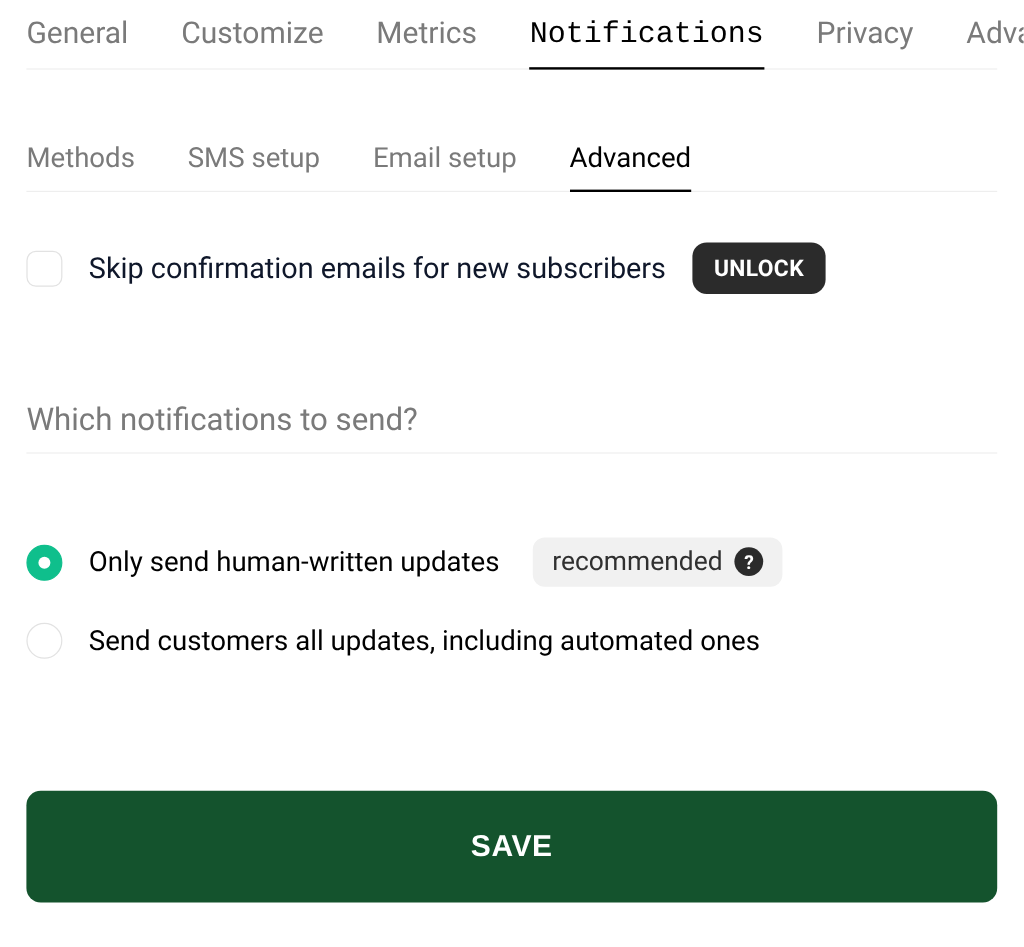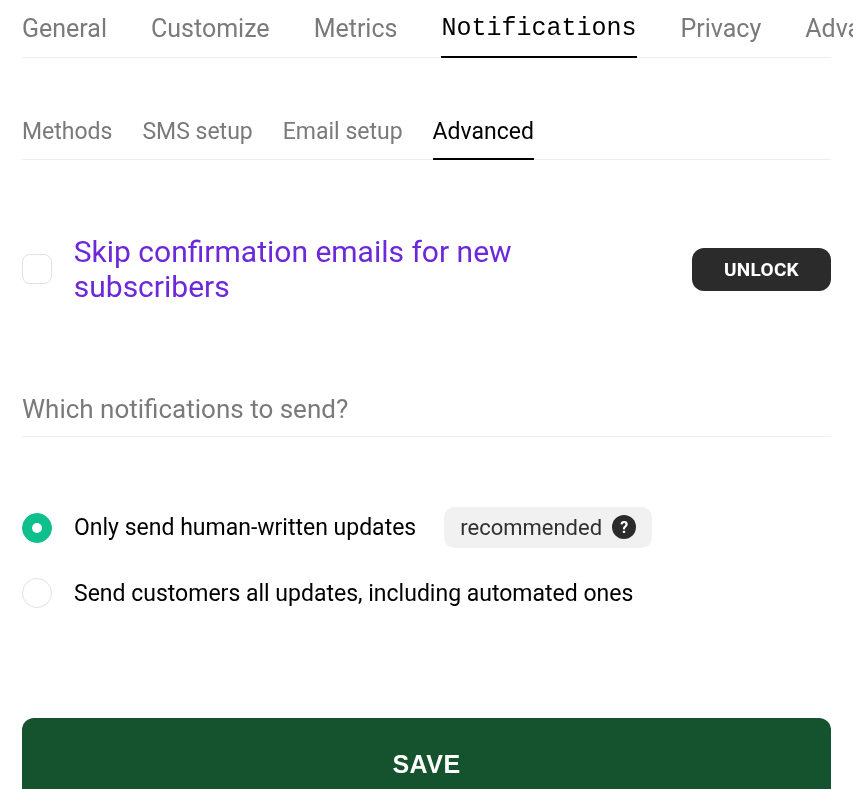--- a/index.html
+++ b/index.html
@@ -17,23 +17,23 @@
 
     
     .tab-row {
       display: flex;
       gap: 44px;
       border-bottom: 1px solid #eeeeee;
       margin-bottom: 60px;
     }
     .tab-row-secondary {
       display: flex;
-      gap: 30px;
+      gap: 44px;
       border-bottom: 1px solid #eeeeee;
-      margin-bottom: 74px;
+      margin-bottom: 42px;
       text-align: center;
     }
     .tab {
       font-size: 25px;
       color: #7a7a7a;
       padding-bottom: 14px;
       cursor: pointer;
       position: relative;
     }
     .tab.active {
@@ -78,30 +78,30 @@
     }
     .checkbox {
       width: 30px;
       height: 30px;
       border: 1px solid #e2e2e2;
       border-radius: 8px;
       background: #fff;
       cursor: pointer;
     }
     .option-label {
-      font-size: 30px;
-      color: #6d28d9;
+      font-size: 24px;
+      color: #0f172a;
     }
     .unlock-badge {
       background: #2b2b2b;
       color: #ffffff;
       font-weight: 700;
       font-size: 19px;
       letter-spacing: 0.3px;
-      padding: 10px 32px;
+      padding: 10px 18px;
       border-radius: 12px;
       cursor: pointer;
     }
 
     
     .section-heading {
       font-size: 26px;
       font-weight: 400;
       color: #7a7a7a;
       padding-bottom: 12px;

